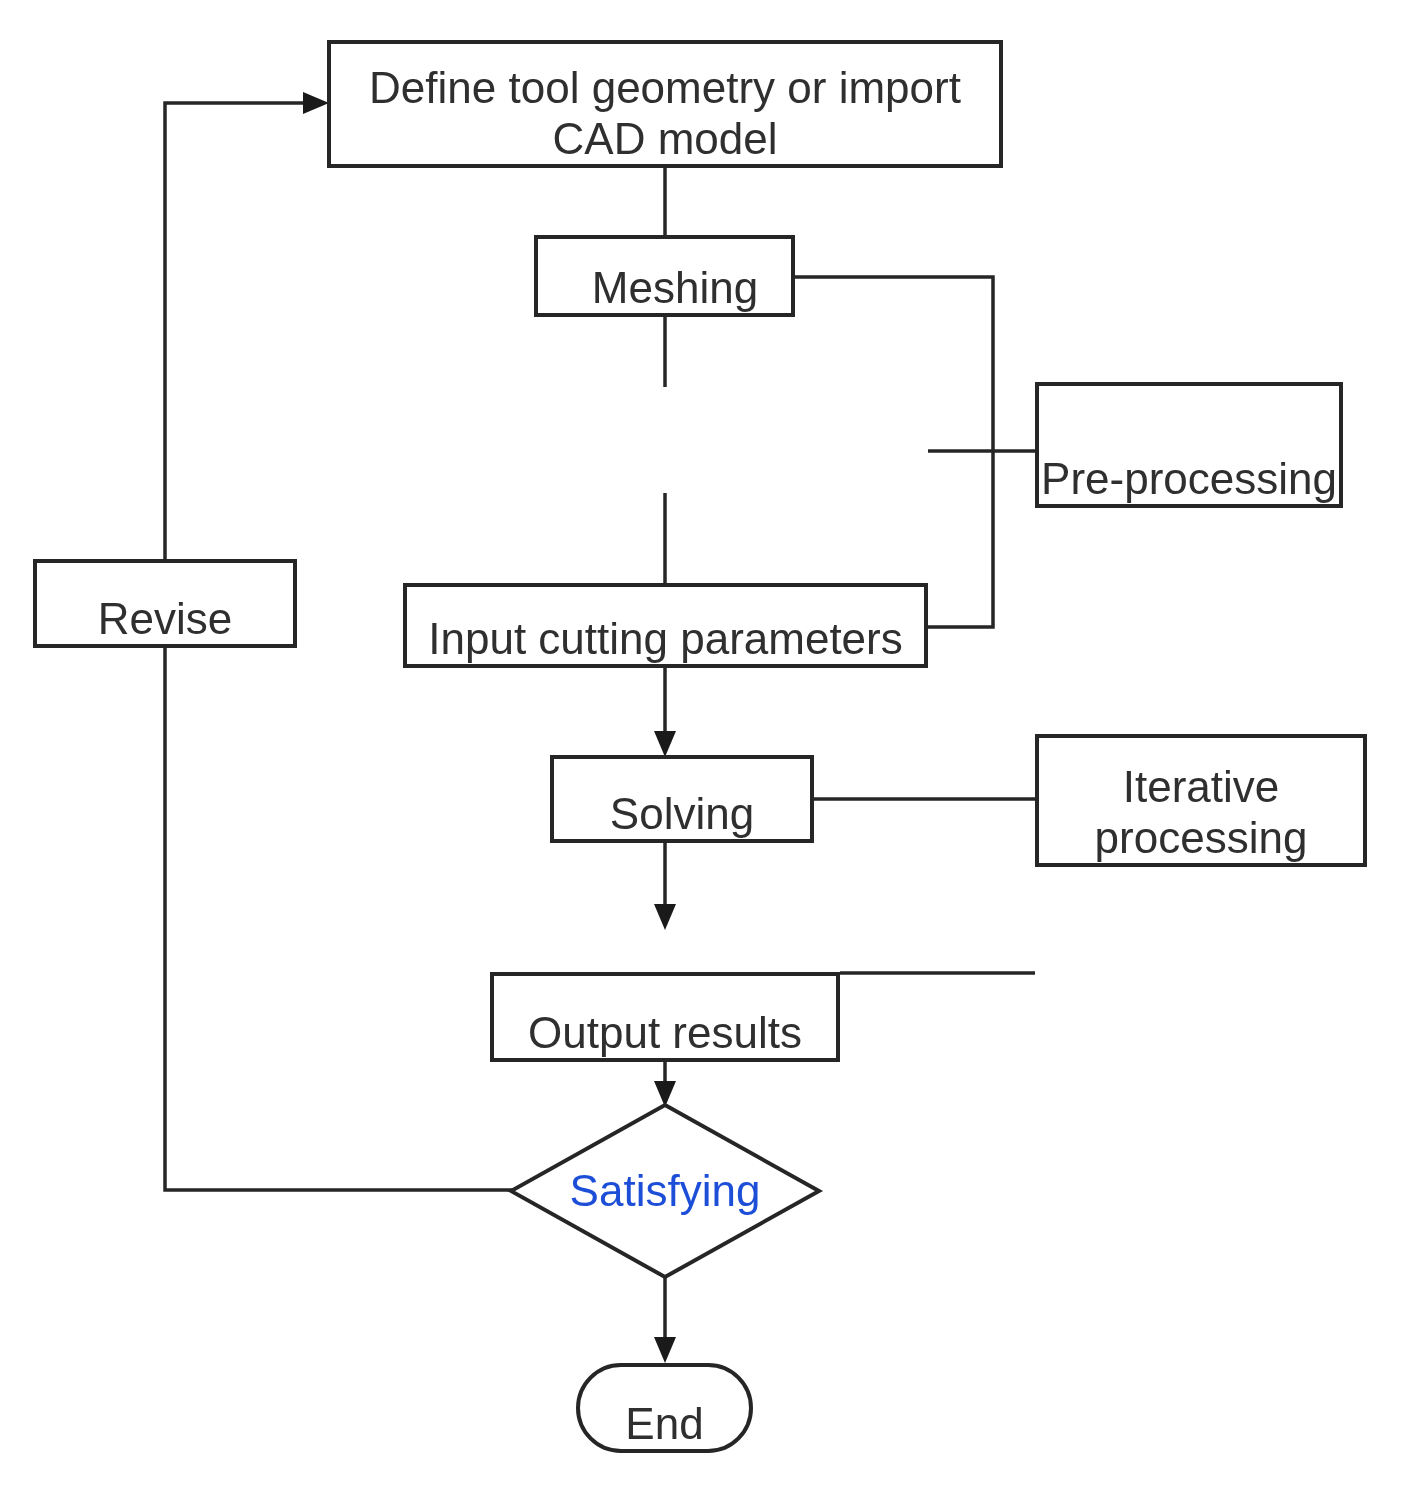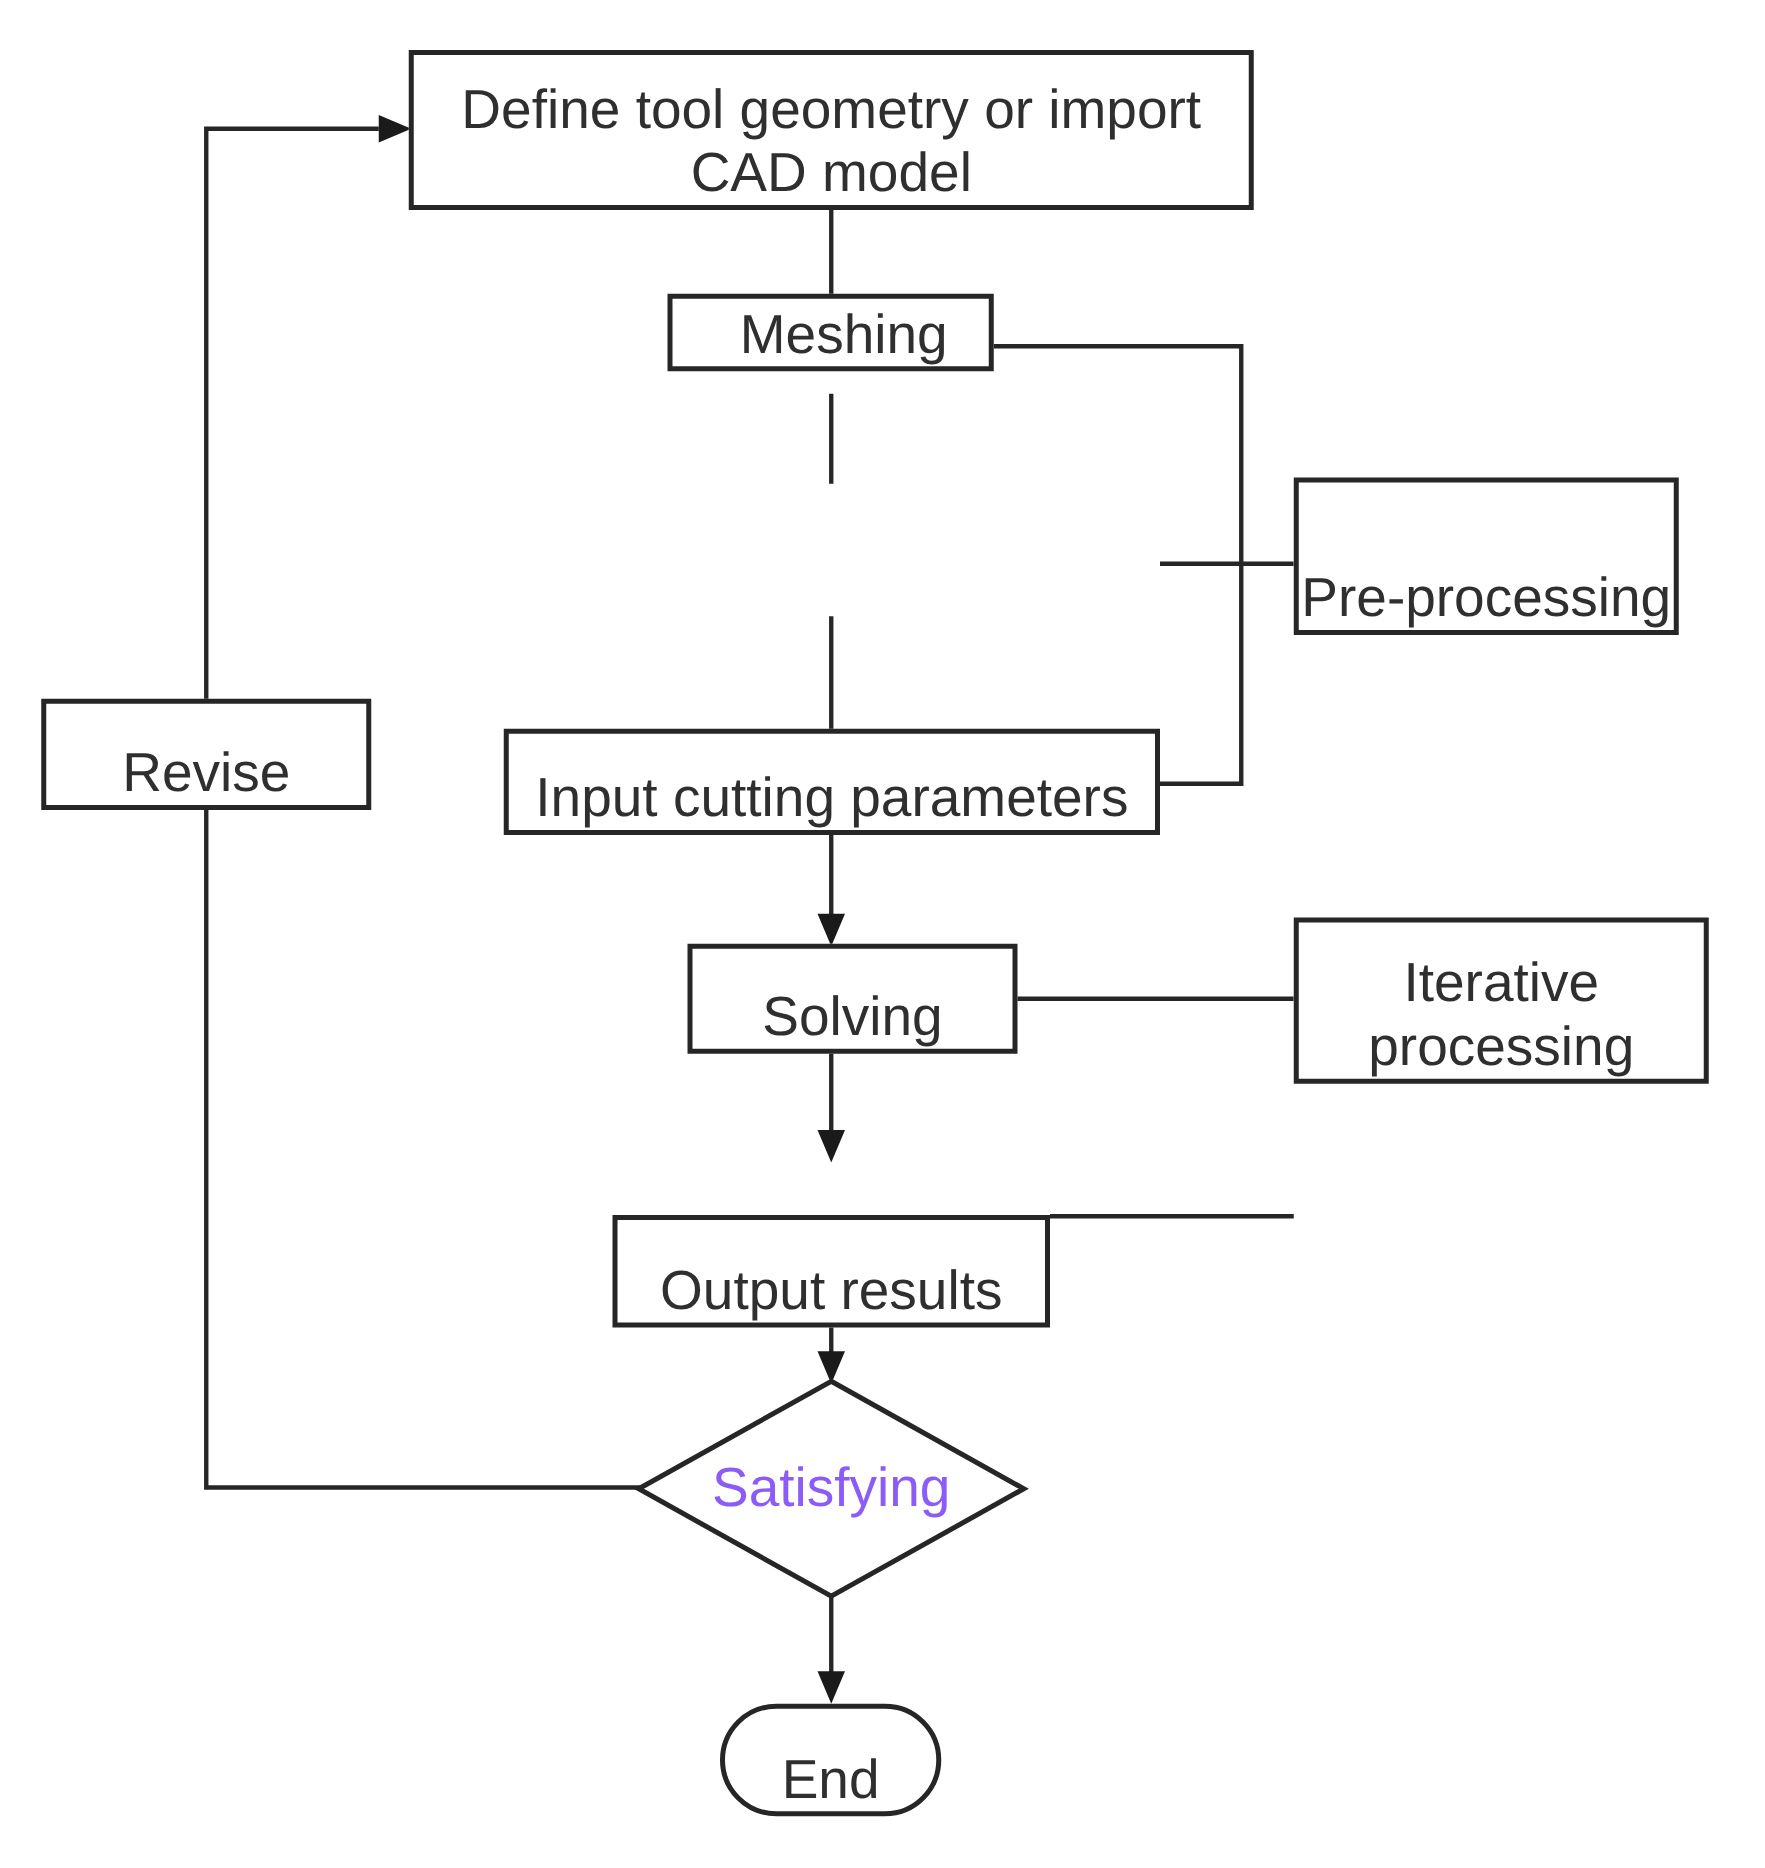--- a/index.html
+++ b/index.html
@@ -39,25 +39,25 @@
   .node span { display: inline-block; }
   .label-only {
     position: absolute;
     box-sizing: border-box;
     display: flex;
     align-items: center;
     justify-content: center;
     text-align: center;
     font-size: 44px;
     line-height: 1.16;
-    color: #8b5cf6;
+    color: #1d4ed8;
   }
   
   .n-define    { left: 327px;  top: 40px;   width: 676px; height: 128px; }
-  .n-meshing   { left: 534px;  top: 235px;  width: 261px; height: 62px; padding-left: 21px;  }
+  .n-meshing   { left: 534px;  top: 235px;  width: 261px; height: 82px; padding-left: 21px;  }
   .n-material  { left: 415px;  top: 385px;  width: 513px; height: 110px; }
   .n-input     { left: 403px;  top: 583px;  width: 525px; height: 85px;  }
   .n-solving   { left: 533px;  top: 755px;  width: 264px; height: 88px; margin-left: 17px;  }
   .n-output    { left: 490px;  top: 972px;  width: 350px; height: 90px;  }
   .n-end       { left: 576px;  top: 1363px; width: 177px; height: 90px; border-radius: 46px; }
   .n-revise    { left: 33px;   top: 559px;  width: 264px; height: 89px;  }
   .n-pre       { left: 1035px; top: 382px;  width: 308px; height: 126px; }
   .n-iter      { left: 1035px; top: 734px;  width: 332px; height: 133px; }
   .n-post      { left: 1035px; top: 930px;  width: 332px; height: 87px;  }
   .n-satisfying-label { left: 511px; top: 1105px; width: 308px; height: 172px; }

